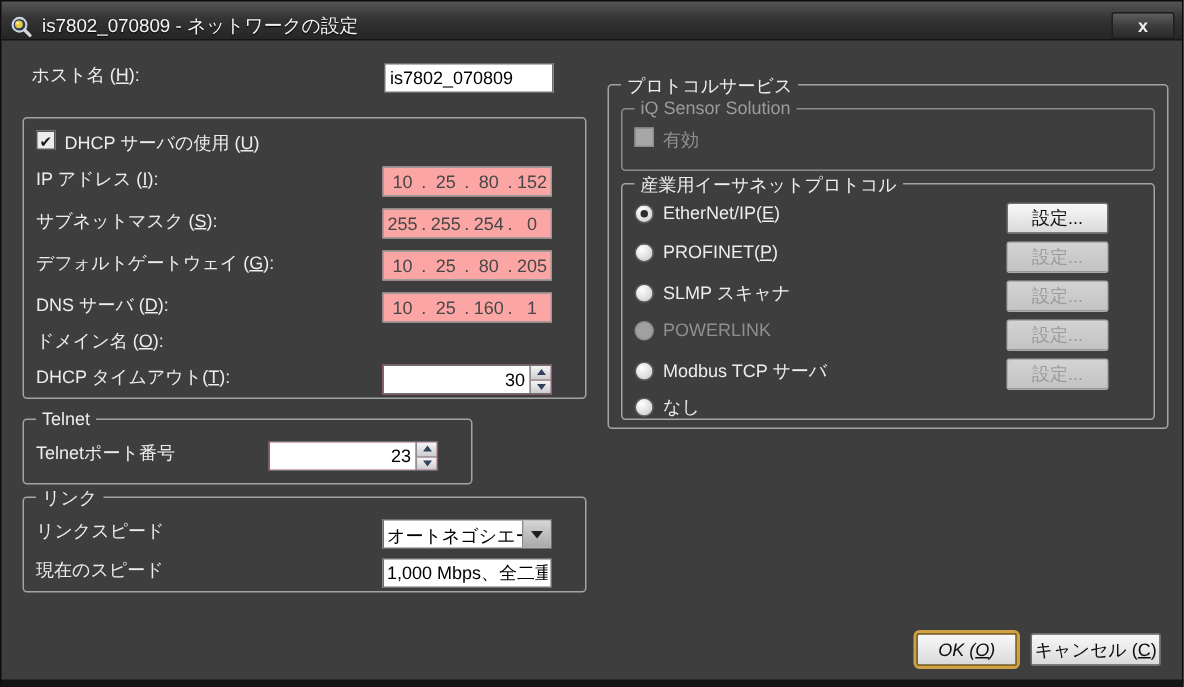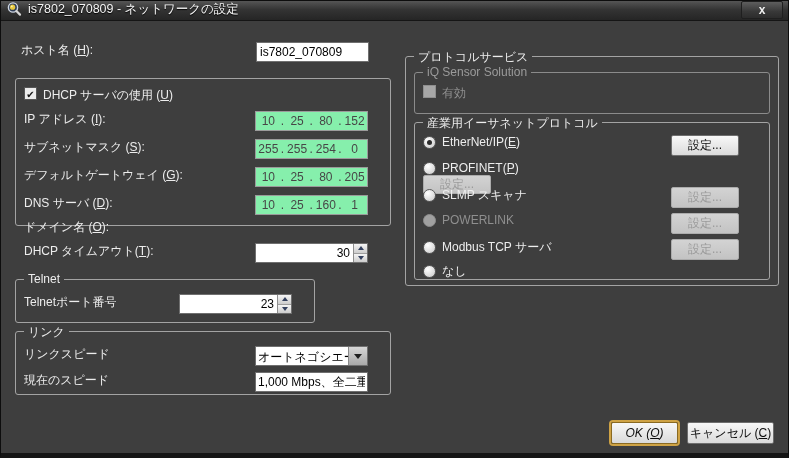--- a/index.html
+++ b/index.html
@@ -6,21 +6,21 @@
   * { box-sizing:border-box; }
   .dialog {
     position:relative; width:789px; height:458px;
     background:#3e3e3e;
     border:1px solid #0d0d0d; border-bottom:5px solid #151515;
     font-family:"Liberation Sans","DejaVu Sans",sans-serif;
     font-size:12px; color:#ededed; overflow:hidden;
   }
   
   .titlebar {
-    height:20px; display:flex; align-items:flex-start; padding:0 5px;
+    height:26px; display:flex; align-items:flex-end; padding:0 5px;
     background:linear-gradient(#555555,#343434 45%,#252525);
     border-bottom:1px solid #151515;
   }
   .titlebar .title { margin-left:6px; color:#f4f4f4; font-size:12.5px; text-shadow:0 1px 1px #000; white-space:nowrap; }
   .close-btn {
     margin-left:auto; width:42px; height:18px; border-radius:2px;
     background:linear-gradient(#5e5e5e,#383838 60%,#2c2c2c);
     border:1px solid #1f1f1f; color:#efefef;
     display:flex; align-items:center; justify-content:center;
     font-weight:bold; font-size:12px; line-height:1; cursor:default;
@@ -38,21 +38,21 @@
   .lbl { color:#ededed; white-space:nowrap; }
   .lbl.dim { color:#8f8f8f; }
   u { text-decoration:underline; }
   
   .tb {
     width:113px; height:20px; background:#ffffff; color:#000;
     border:1px solid #6f6f6f; padding:0 3px; font:12px "Liberation Sans","DejaVu Sans",sans-serif;
   }
   .tb.num { text-align:right; border:none; width:auto; flex:1; min-width:0; height:100%; }
   .ip-box {
-    width:113px; height:20px; background:#86efac; color:#474747;
+    width:113px; height:20px; background:#fca5a5; color:#474747;
     border:1px solid #9b9b9b; display:flex; align-items:center;
   }
   .octet { flex:1; text-align:center; }
   .dot { width:4px; color:#474747; }
   .dot::before { content:"."; }
   .spinfield { width:113px; height:20px; background:#ec4899; border:1px solid #6f6f6f; display:flex; }
   .spin { width:14px; display:flex; flex-direction:column; border-left:1px solid #8e8e8e; }
   .spin-btn { flex:1; background:linear-gradient(#f5f5f5,#cdcdcd); display:flex; align-items:center; justify-content:center; }
   .spin-btn + .spin-btn { border-top:1px solid #9e9e9e; }
   .tri-up { width:0; height:0; border-left:3px solid transparent; border-right:3px solid transparent; border-bottom:4px solid #33405e; }
@@ -98,21 +98,21 @@
     <div class="close-btn">
       <span>x</span>
     </div>
   </div>
 
   <div class="row" style="top:41px; left:20px; right:421px;">
     <span class="lbl">ホスト名 (<u>H</u>):</span>
   </div>
   <input class="tb" style="position: absolute; left: 255px; top: 41px;" value="is7802_070809">
 
-  <div class="group" style="left:14px; top:77px; width:376px; height:148px;text-decoration:underline;">
+  <div class="group" style="left:14px; top:77px; width:376px; height:188px;text-decoration:underline;">
     <div class="row" style="top:8px; height:16px; justify-content:flex-start; gap:6px;">
       <span class="cb">
           <span class="check-glyph"></span>
         </span>
       <span class="lbl">DHCP サーバの使用 (<u>U</u>)</span>
     </div>
 
     <div class="row" style="top:32px;">
       <span class="lbl">IP アドレス (<u>I</u>):</span>
       <div class="ip-box">
@@ -235,21 +235,21 @@
       <span class="group-title">産業用イーサネットプロトコル</span>
 
       <div class="row" style="top:12px; height:21px; right:30px;">
         <span class="opt-left">
           <span class="radio selected"></span>
           <span class="lbl">EtherNet/IP(<u>E</u>)</span>
         </span>
         <button class="btn set-btn">設定...</button>
       </div>
 
-      <div class="row" style="top:38px; height:21px; right:30px;flex-direction:column;">
+      <div class="row" style="top:38px; height:21px; right:30px;">
         <span class="opt-left">
           <span class="radio"></span>
           <span class="lbl">PROFINET(<u>P</u>)</span>
         </span>
         <button class="btn set-btn disabled">設定...</button>
       </div>
 
       <div class="row" style="top:64px; height:21px; right:30px;">
         <span class="opt-left">
           <span class="radio"></span>

